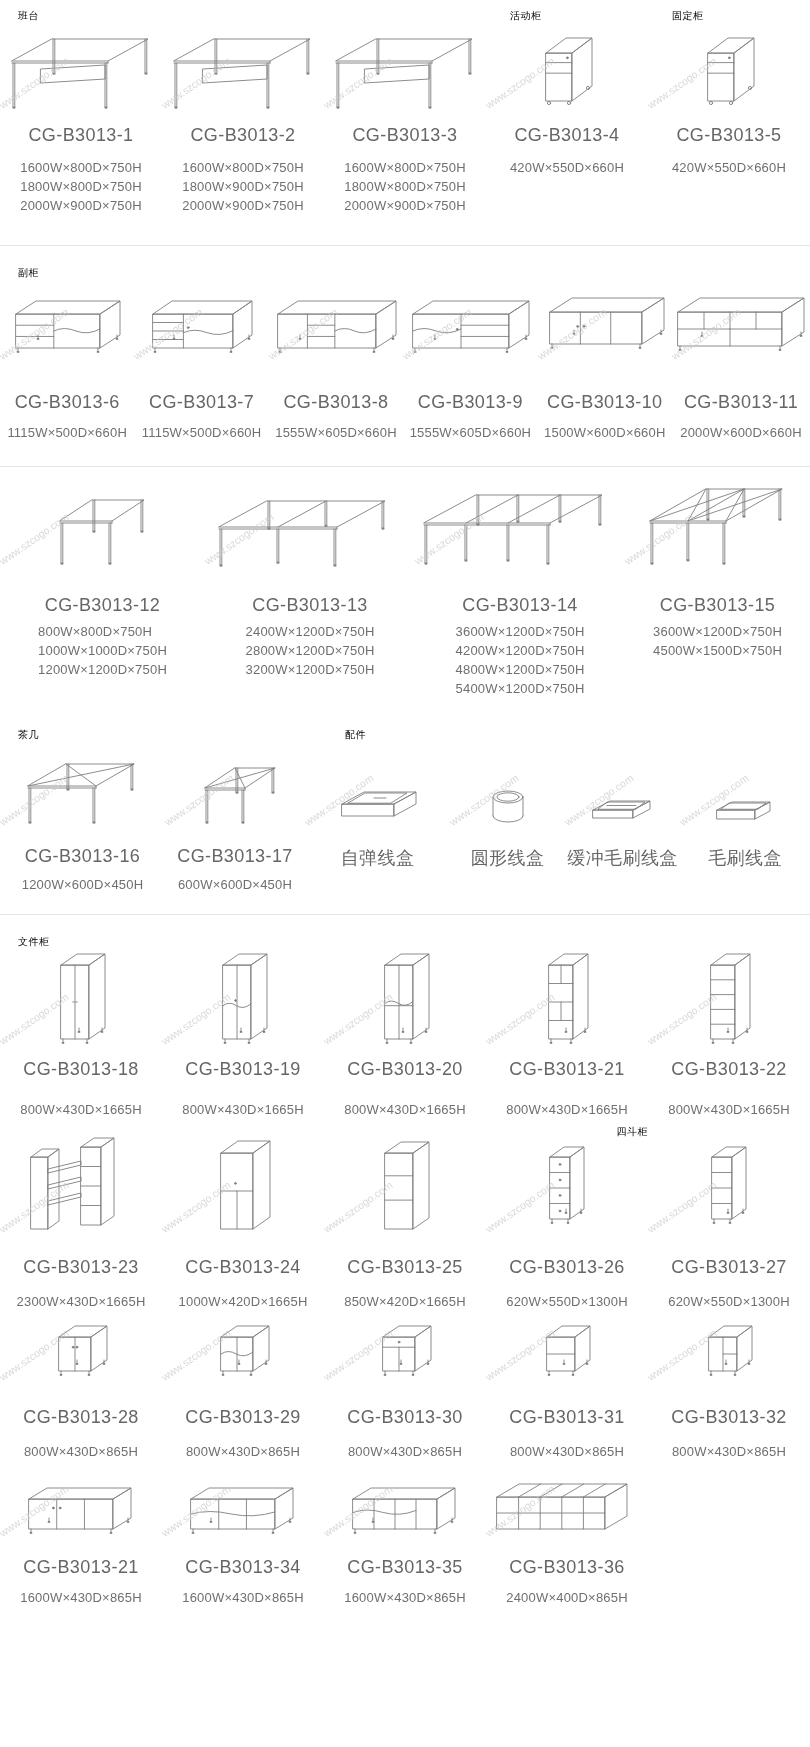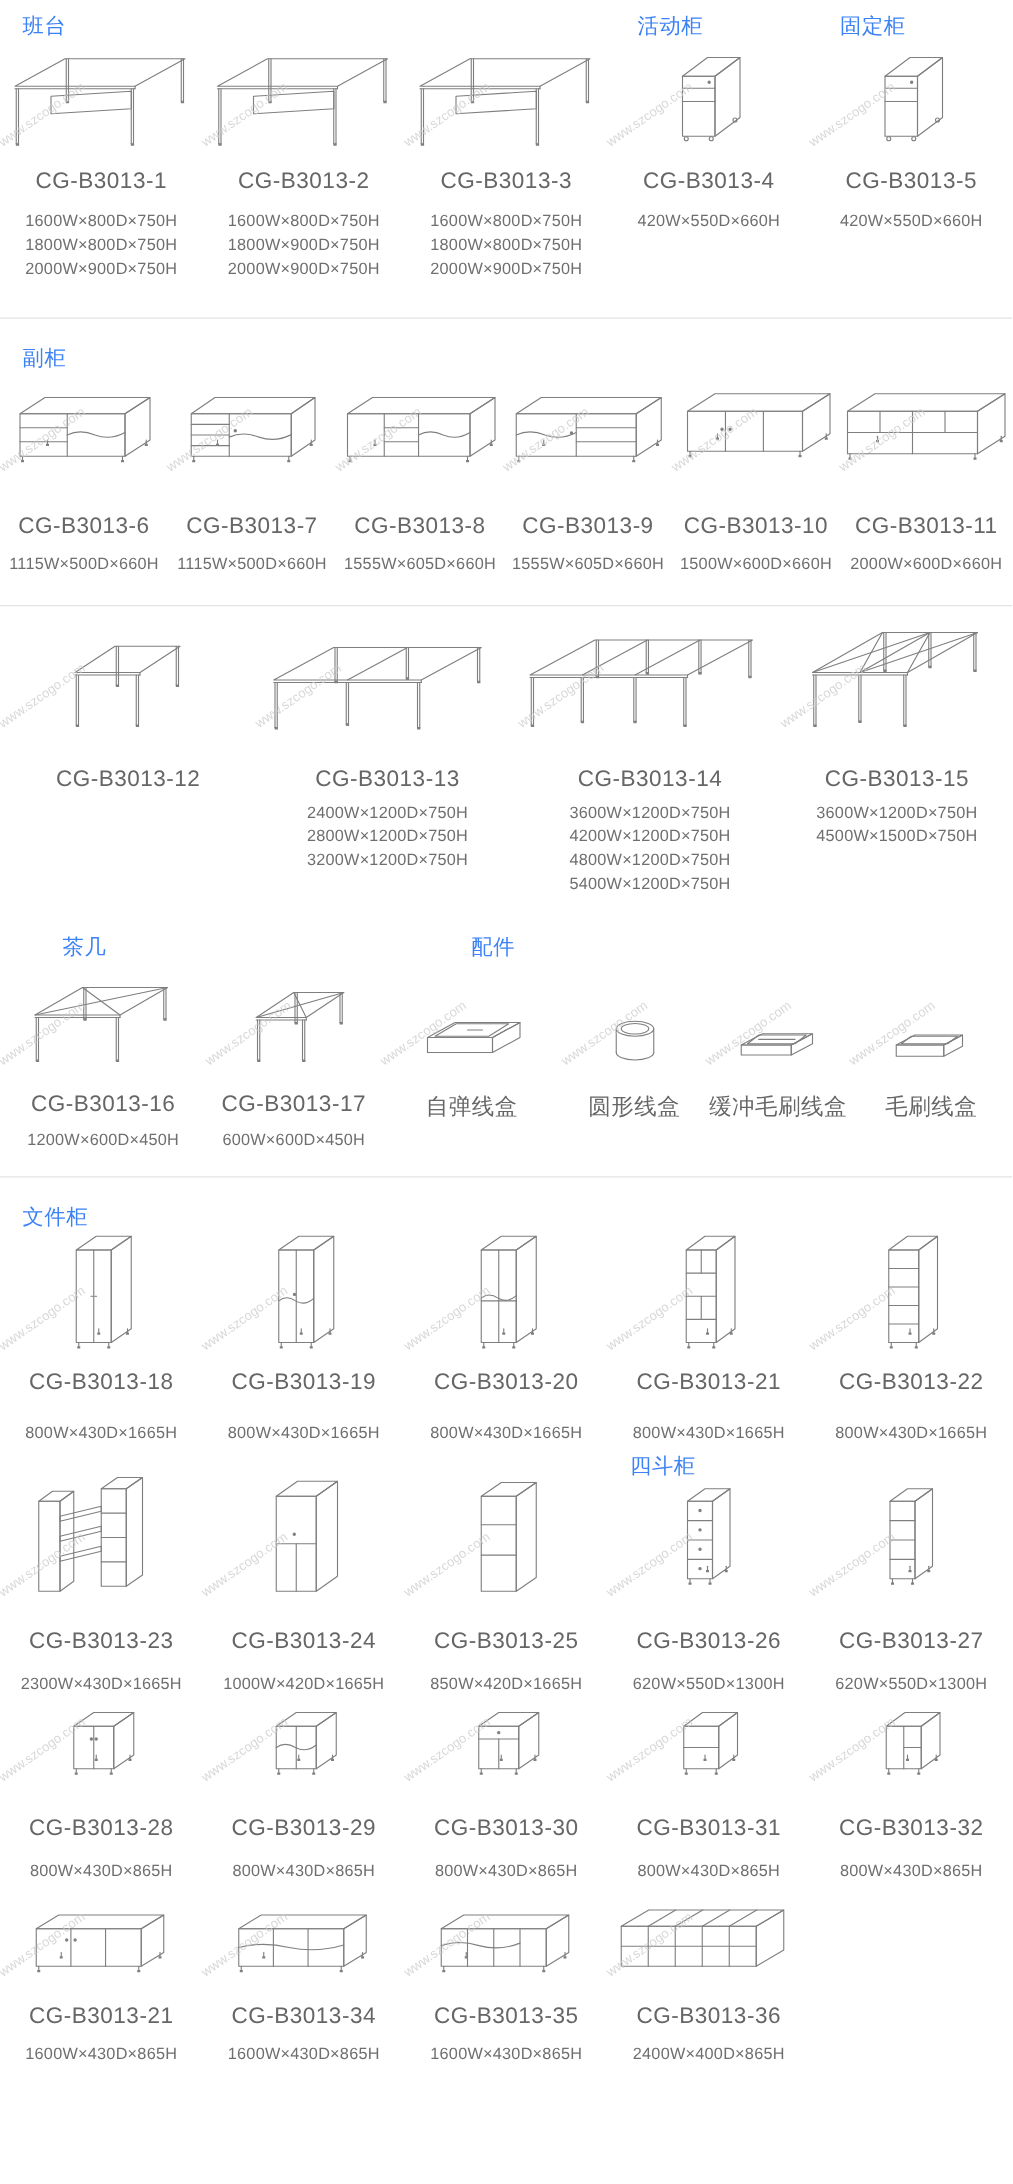--- a/index.html
+++ b/index.html
@@ -2,40 +2,40 @@
 <html><head>
 <meta charset="utf-8">
 <style>
   html,body{margin:0;padding:0;background:#fff;}
   .page{width:810px;min-height:1747px;background:#fff;overflow:hidden;
         font-family:"Liberation Sans","DejaVu Sans",sans-serif;color:#6f6f6f;}
   .g5{display:grid;grid-template-columns:repeat(5,1fr);}
   .g6{display:grid;grid-template-columns:repeat(6,1fr);}
   .g4{display:grid;grid-template-columns:205px 210px 210px 185px;}
   .gd{display:grid;grid-template-columns:165px 140px 145px 115px 115px 130px;}
-  .sec-header{font-size:17px;color:#3b82f6;padding-left:18px;letter-spacing:.5px;}
+  .sec-header{font-size:10px;color:#000000;padding-left:18px;letter-spacing:.5px;}
   .headers{min-height:0;}
   .r0 .headers{padding-top:9px;}
   .r0 .sec-header:not(:first-child){padding-left:24px;}
   .r3 .sec-header:nth-child(2){padding-left:40px;}
   .cell{display:flex;flex-direction:column;align-items:stretch;}
   .art{position:relative;display:flex;align-items:flex-end;justify-content:center;}
   .wm{position:absolute;left:4px;bottom:8px;font-size:10.5px;color:#cbcbcb;opacity:.75;
       transform:rotate(-35deg);transform-origin:left bottom;white-space:nowrap;pointer-events:none;}
   .model{text-align:center;font-size:18px;color:#666;letter-spacing:.4px;height:19px;}
   .dims{text-align:center;}
   .dims-inner{display:inline-block;text-align:left;font-size:13px;color:#6f6f6f;line-height:19px;letter-spacing:.2px;}
   .divider{height:1px;background:#e4e4e4;width:810px;}
   
   .r0 .art{height:84px;margin-top:12px;} .r0 .model{margin-top:6px;}  .r0 .dims{margin-top:14px;}
   .d0{margin-top:30px;}
   .r1 .headers{margin-top:20px;} .r1 .art{height:78px;margin-top:12px;} .r1 .model{margin-top:22px;} .r1 .dims{margin-top:12px;}
   .d1{margin-top:24px;}
   .r2 .headers{margin-top:20px;} .r2 .art{height:96px;margin-top:12px;} .r2 .model{margin-top:20px;} .r2 .dims{margin-top:8px;}
-  .r3 .headers{margin-top:30px;padding-left:32px;} .r3 .art{height:84px;margin-top:10px;} .r3 .model{margin-top:10px;} .r3 .dims{margin-top:10px;}
+  .r3 .headers{margin-top:30px;} .r3 .art{height:84px;margin-top:10px;} .r3 .model{margin-top:10px;} .r3 .dims{margin-top:10px;}
   .d2{margin-top:20px;}
   .r4 .headers{margin-top:20px;} .r4 .art{height:94px;margin-top:12px;} .r4 .model{margin-top:4px;} .r4 .dims{margin-top:22px;}
   .r5 .headers{margin-top:6px;}  .r5 .art{height:98px;margin-top:6px;}  .r5 .model{margin-top:14px;} .r5 .dims{margin-top:16px;}
   .r6 .headers{margin-top:22px;} .r6 .art{height:70px;margin-top:10px;} .r6 .model{margin-top:16px;} .r6 .dims{margin-top:16px;}
   .r7 .cells{margin-top:12px;}   .r7 .art{height:74px;}                .r7 .model{margin-top:10px;} .r7 .dims{margin-top:12px;}
 </style>
 </head>
 <body>
 
 <div class="page">
@@ -361,20 +361,21 @@
                 <line x1="44.8" y1="15" x2="44.8" y2="46"></line>
                 <line x1="43" y1="46" x2="44.8" y2="46"></line>
                 <rect x="42.7" y="46" width="2.6" height="1.6" fill="#7f7f7f" stroke="none"></rect>
                 <line x1="91" y1="15" x2="91" y2="46"></line>
                 <line x1="92.8" y1="15" x2="92.8" y2="46"></line>
                 <line x1="91" y1="46" x2="92.8" y2="46"></line>
                 <rect x="90.7" y="46" width="2.6" height="1.6" fill="#7f7f7f" stroke="none"></rect>
               </svg></span>
     </div>
     <div class="model">CG-B3013-12</div>
+    <div class="dims"><span class="dims-inner"><div>800W×800D×750H</div><div>1000W×1000D×750H</div><div>1200W×1200D×750H</div></span></div>
   </div>
 
   <div class="cell">
     <div class="art">
       <span class="wm">www.szcogo.com</span>
       <span class="shape"><svg width="195" height="86" viewBox="0 0 195 86" fill="none" stroke="#7f7f7f" stroke-width="0.9" stroke-linejoin="round" stroke-linecap="round">
                 <polygon points="6,42 124,42 172,16 54,16"></polygon>
                 <line x1="6" y1="44" x2="124" y2="44"></line>
                 <line x1="124" y1="42" x2="124" y2="44"></line>
                 <line x1="7" y1="44" x2="7" y2="80"></line>
@@ -754,21 +755,21 @@
               </svg></span>
     </div>
     <div class="model">CG-B3013-22</div>
     <div class="dims"><span class="dims-inner"><div>800W×430D×1665H</div></span></div>
   </div>
 </div>
   </section>
 
   <section class="sec r5">
     <div class="headers g5">
-        <div class="sec-header" style="grid-column: 4;">四斗柜</div>
+        <div class="sec-header" style="grid-column: 4; text-align: right;">四斗柜</div>
       </div>
     <div class="cells g5">
   <div class="cell">
     <div class="art">
       <span class="wm">www.szcogo.com</span>
       <span class="shape"><svg width="112" height="114" viewBox="0 0 112 114" fill="none" stroke="#7f7f7f" stroke-width="0.9" stroke-linejoin="round" stroke-linecap="round">
                 <polygon points="6,32 17,24 34,24 23,32"></polygon>
                 <polygon points="6,32 23,32 23,104 6,104"></polygon>
                 <polygon points="23,32 34,24 34,96 23,104"></polygon>
                 <polygon points="56,22 69,13 89,13 76,22"></polygon>

